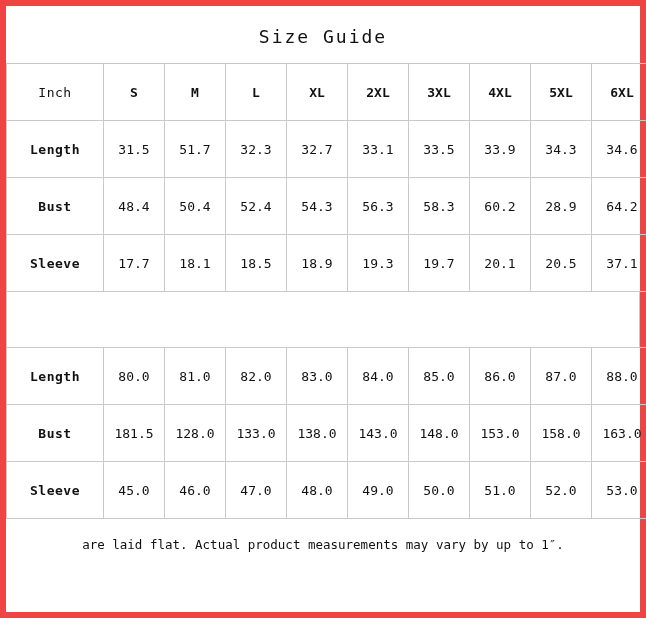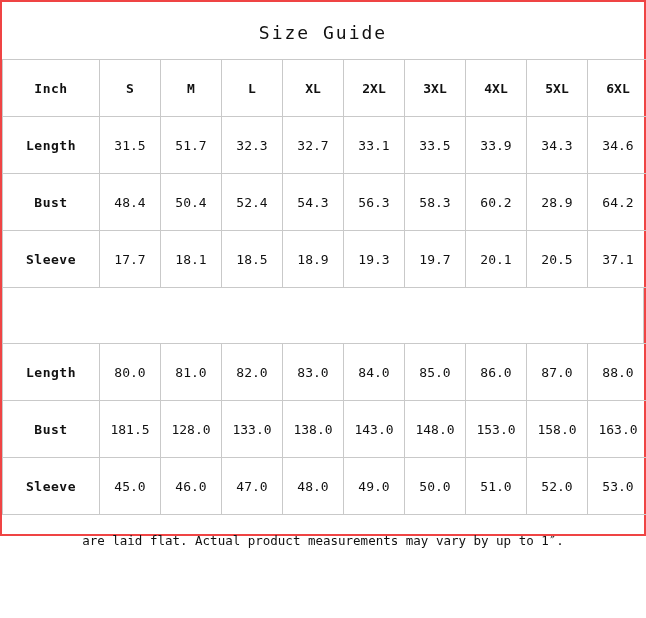--- a/index.html
+++ b/index.html
@@ -10,23 +10,23 @@
     width: 646px;
     height: 618px;
     background: #ffffff;
     font-family: "DejaVu Sans Mono", monospace;
     color: #111111;
     overflow: hidden;
   }
   .page {
     position: relative;
     width: 646px;
-    height: 536px;
+    height: 618px;
     box-sizing: border-box;
-    border: 2px solid #ef4444;
+    border: 6px solid #ef4444;
     background: #fff;
   }
   .title {
     text-align: center;
     font-size: 18px;
     letter-spacing: 2px;
     padding-top: 20px;
     padding-bottom: 16px;
     color: #111;
     font-family: "DejaVu Sans Mono", monospace;
@@ -46,21 +46,21 @@
     font-family: "DejaVu Sans Mono", monospace;
   }
   table.size-table td.rowhead {
     font-weight: bold;
     letter-spacing: 0.5px;
   }
   table.size-table td.colhead {
     font-weight: bold;
   }
   table.size-table td.unit {
-    font-weight: bold;
+    font-weight: normal;
     letter-spacing: 0.5px;
   }
   .first-col { width: 97px; }
   .data-col { width: 61px; }
   .spacer {
     height: 55px;
     border-left: 1px solid #c9c9c9;
     border-right: 1px solid #c9c9c9;
     background: #fff;
   }

